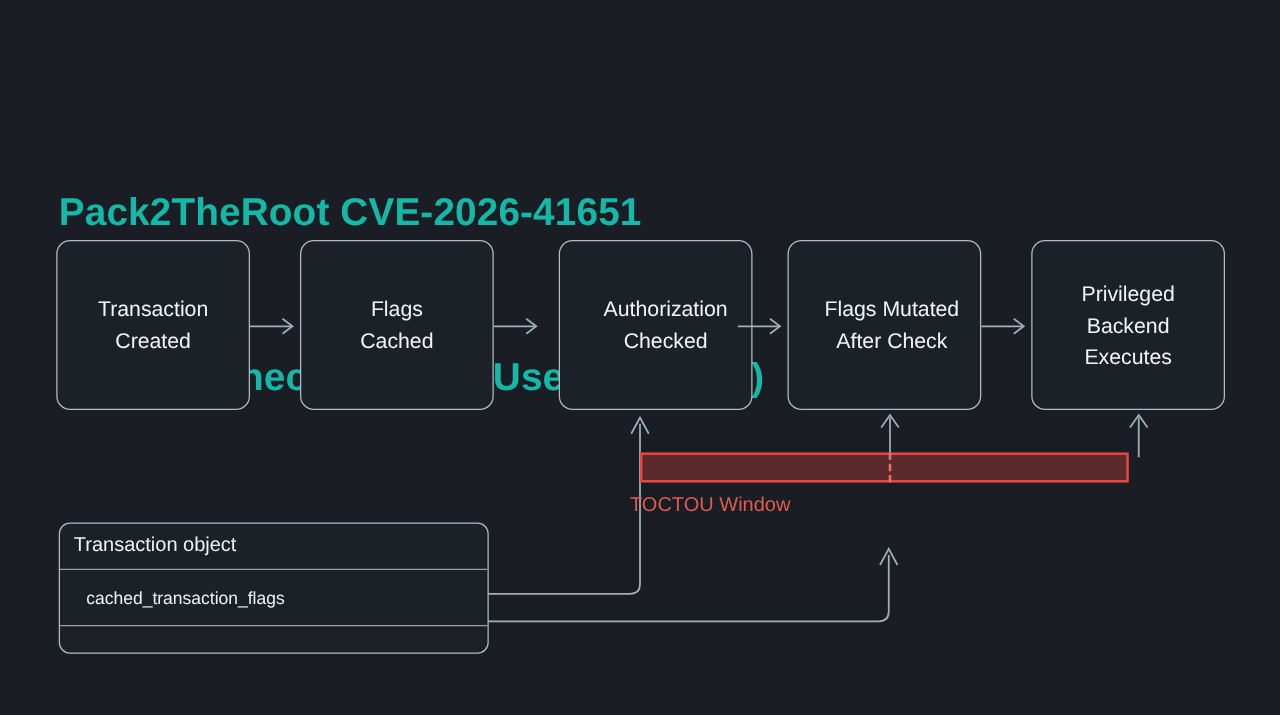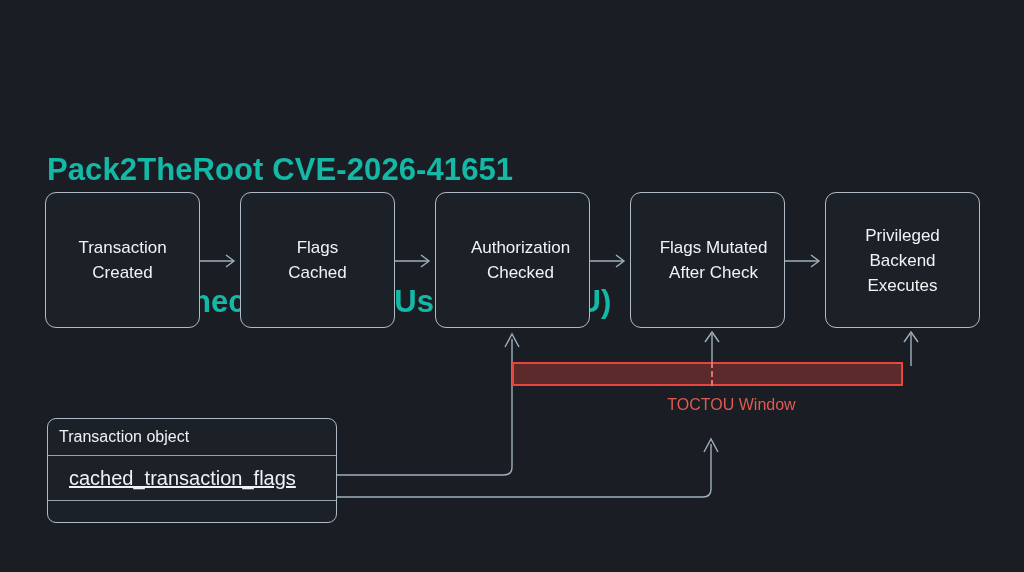--- a/index.html
+++ b/index.html
@@ -93,35 +93,35 @@
   .toctou-dash {
     position: absolute;
     left: 711px;
     top: 362px;
     width: 0;
     height: 24px;
     border-left: 2px dashed #e8716a;
   }
   .toctou-label {
     position: absolute;
-    left: 536px;
+    left: 504px;
     top: 396px;
     width: 391px;
-    text-align: center;
+    text-align: left;
     color: #e05a52;
     font-size: 16px;
     font-weight: 400;
   }
 
   
   .obj-table {
     position: absolute;
     left: 47px;
     top: 418px;
-    width: 290px;
+    width: 344px;
     height: 105px;
     box-sizing: border-box;
     border: 1.4px solid #aebbc6;
     border-radius: 9px;
     background: #1c2128;
     overflow: hidden;
   }
   .obj-row {
     box-sizing: border-box;
     display: flex;
@@ -131,22 +131,21 @@
   .obj-row-header {
     height: 37px;
     border-bottom: 1.2px solid #93a1ad;
     padding-left: 11px;
     font-size: 16px;
   }
   .obj-row-field {
     height: 45px;
     border-bottom: 1.2px solid #93a1ad;
     padding-left: 21px;
-    font-size: 20px;
-    text-decoration: underline;
+    font-size: 14px;
   }
   .obj-row-empty {
     height: 21px;
   }
 </style>
 </head>
 <body>
 
 <div id="stage">
 
@@ -156,21 +155,21 @@
   </div>
 
   <div class="flow-box" style="left:45px;align-items:center;">
     <div class="flow-box-label">Transaction
 Created</div>
   </div>
   <div class="flow-box" style="left:240px;">
     <div class="flow-box-label">Flags
 Cached</div>
   </div>
-  <div class="flow-box" style="left:435px;padding-left:16px;">
+  <div class="flow-box" style="left:447px;padding-left:16px;">
     <div class="flow-box-label">Authorization
 Checked</div>
   </div>
   <div class="flow-box" style="left:630px;padding-left:12px;">
     <div class="flow-box-label">Flags Mutated
 After Check</div>
   </div>
   <div class="flow-box" style="left:825px;text-align:center;">
     <div class="flow-box-label">Privileged
 Backend

